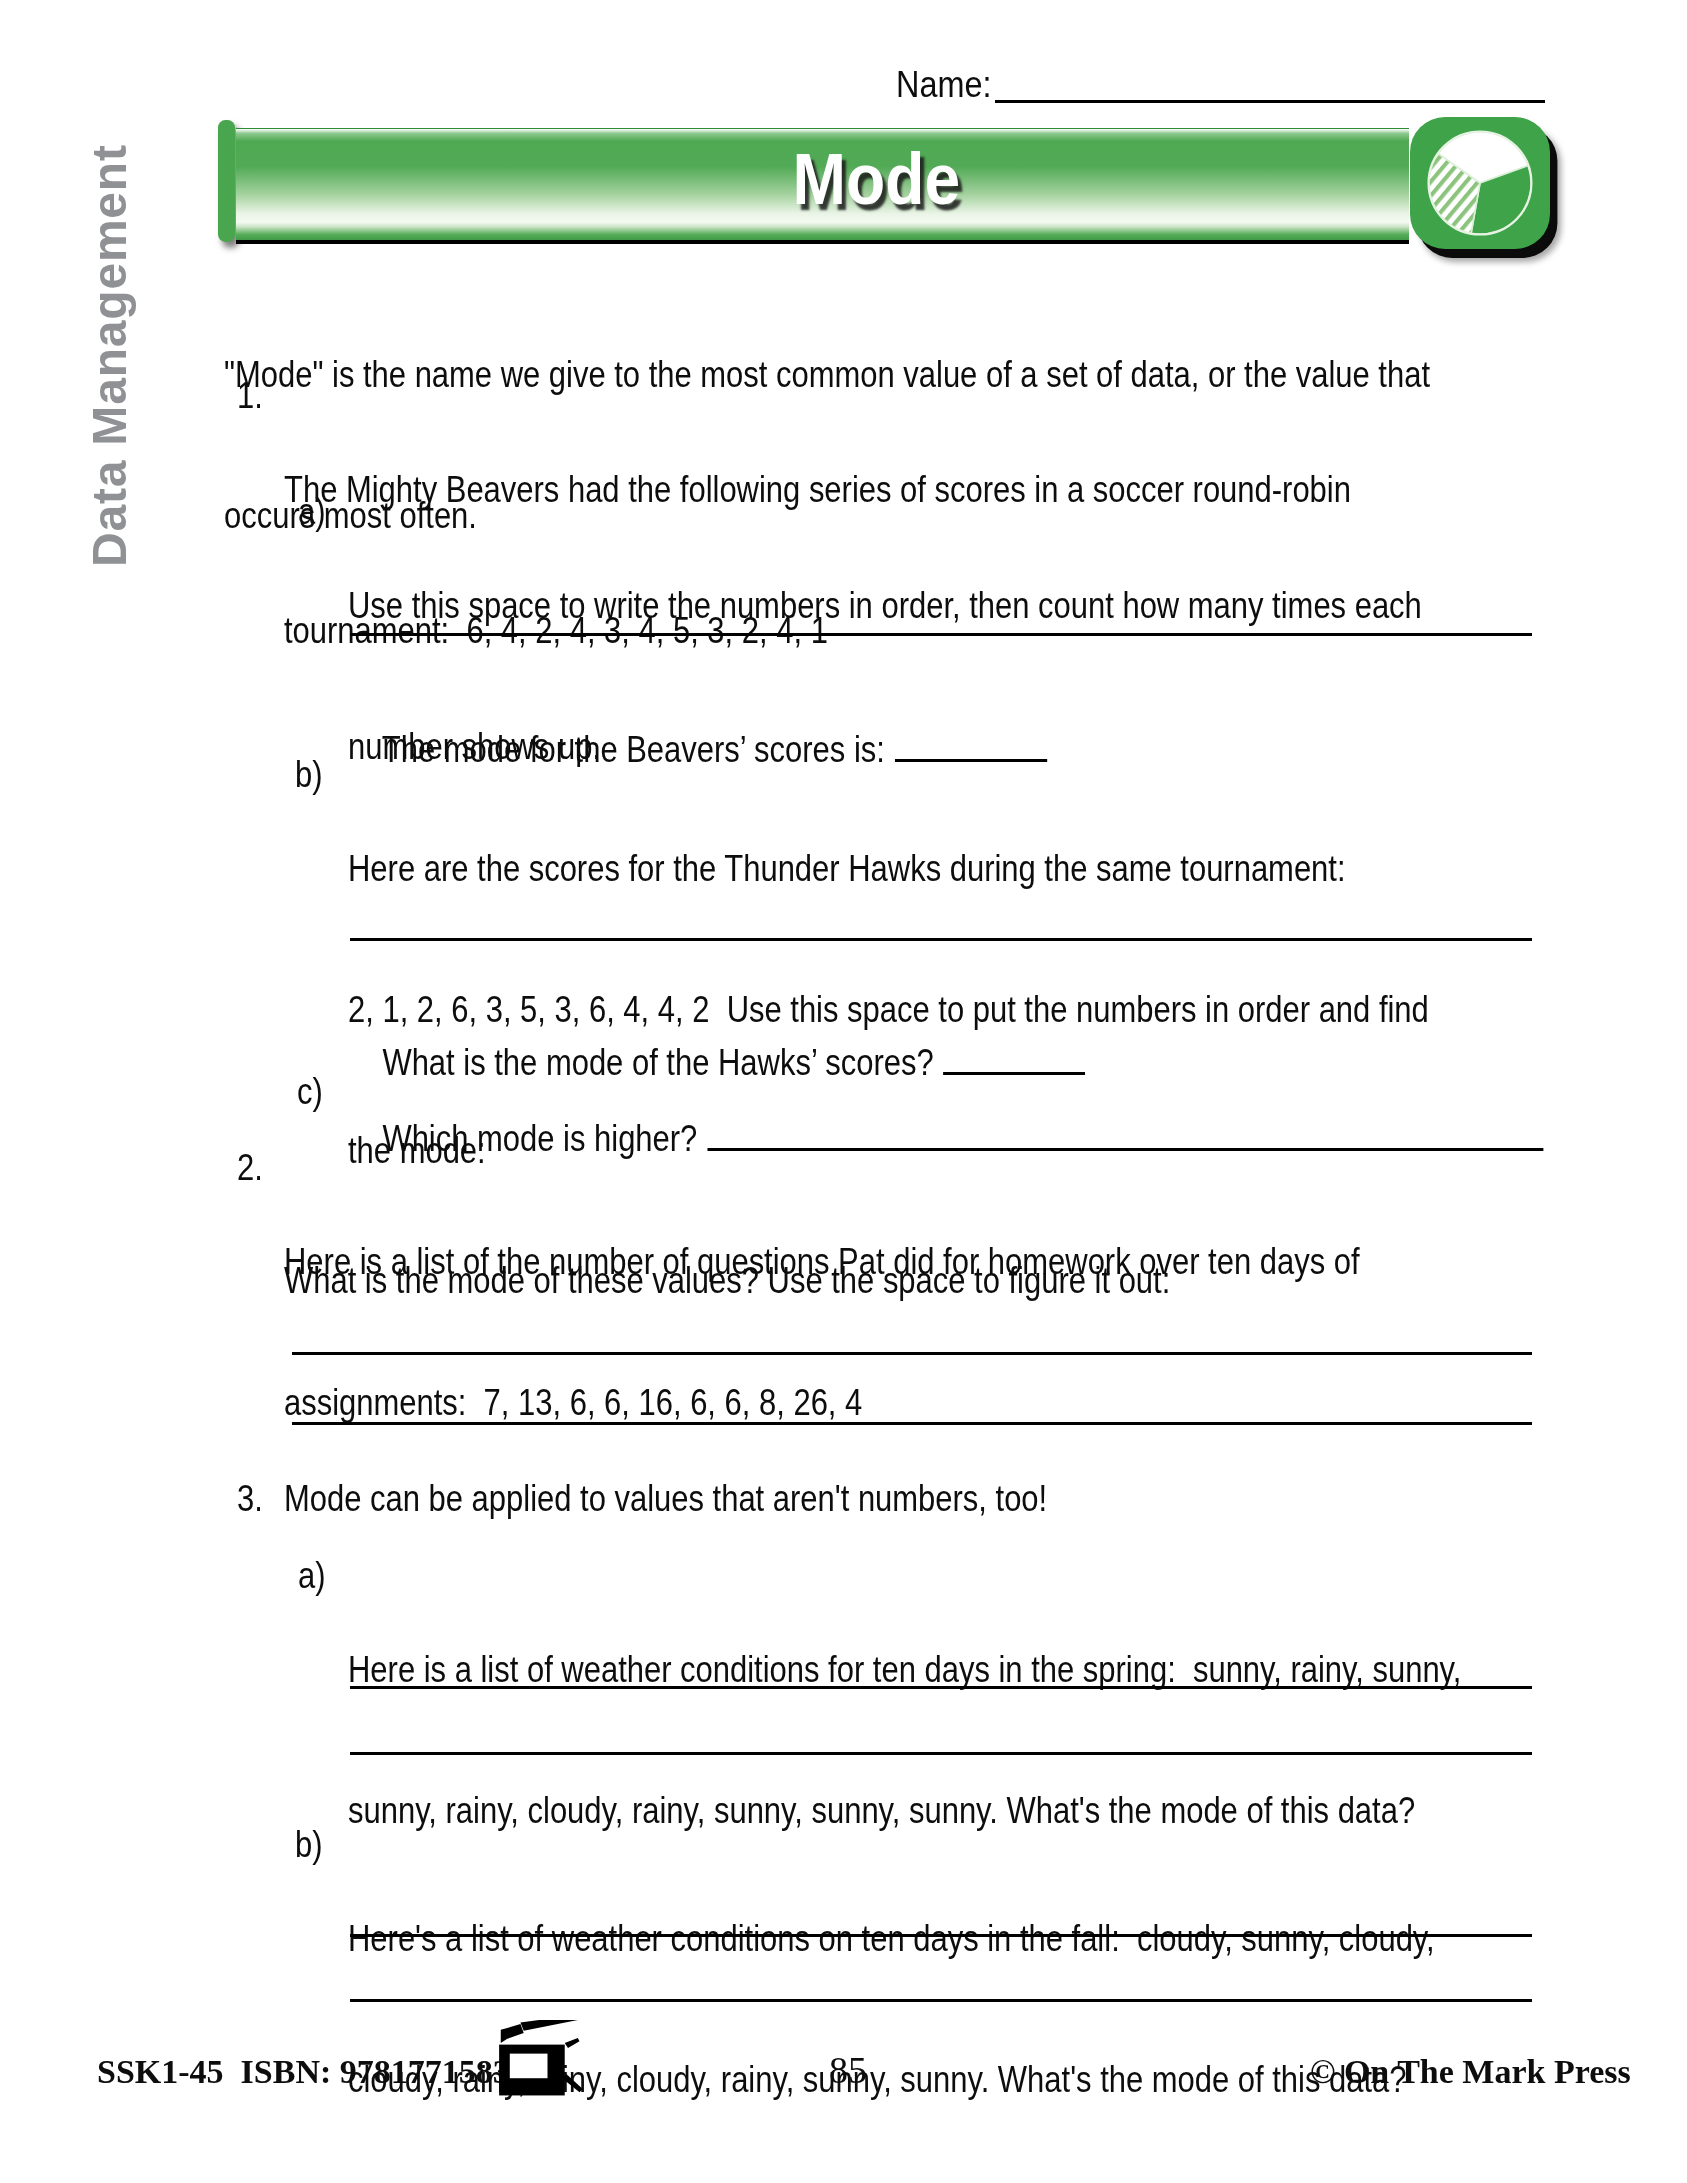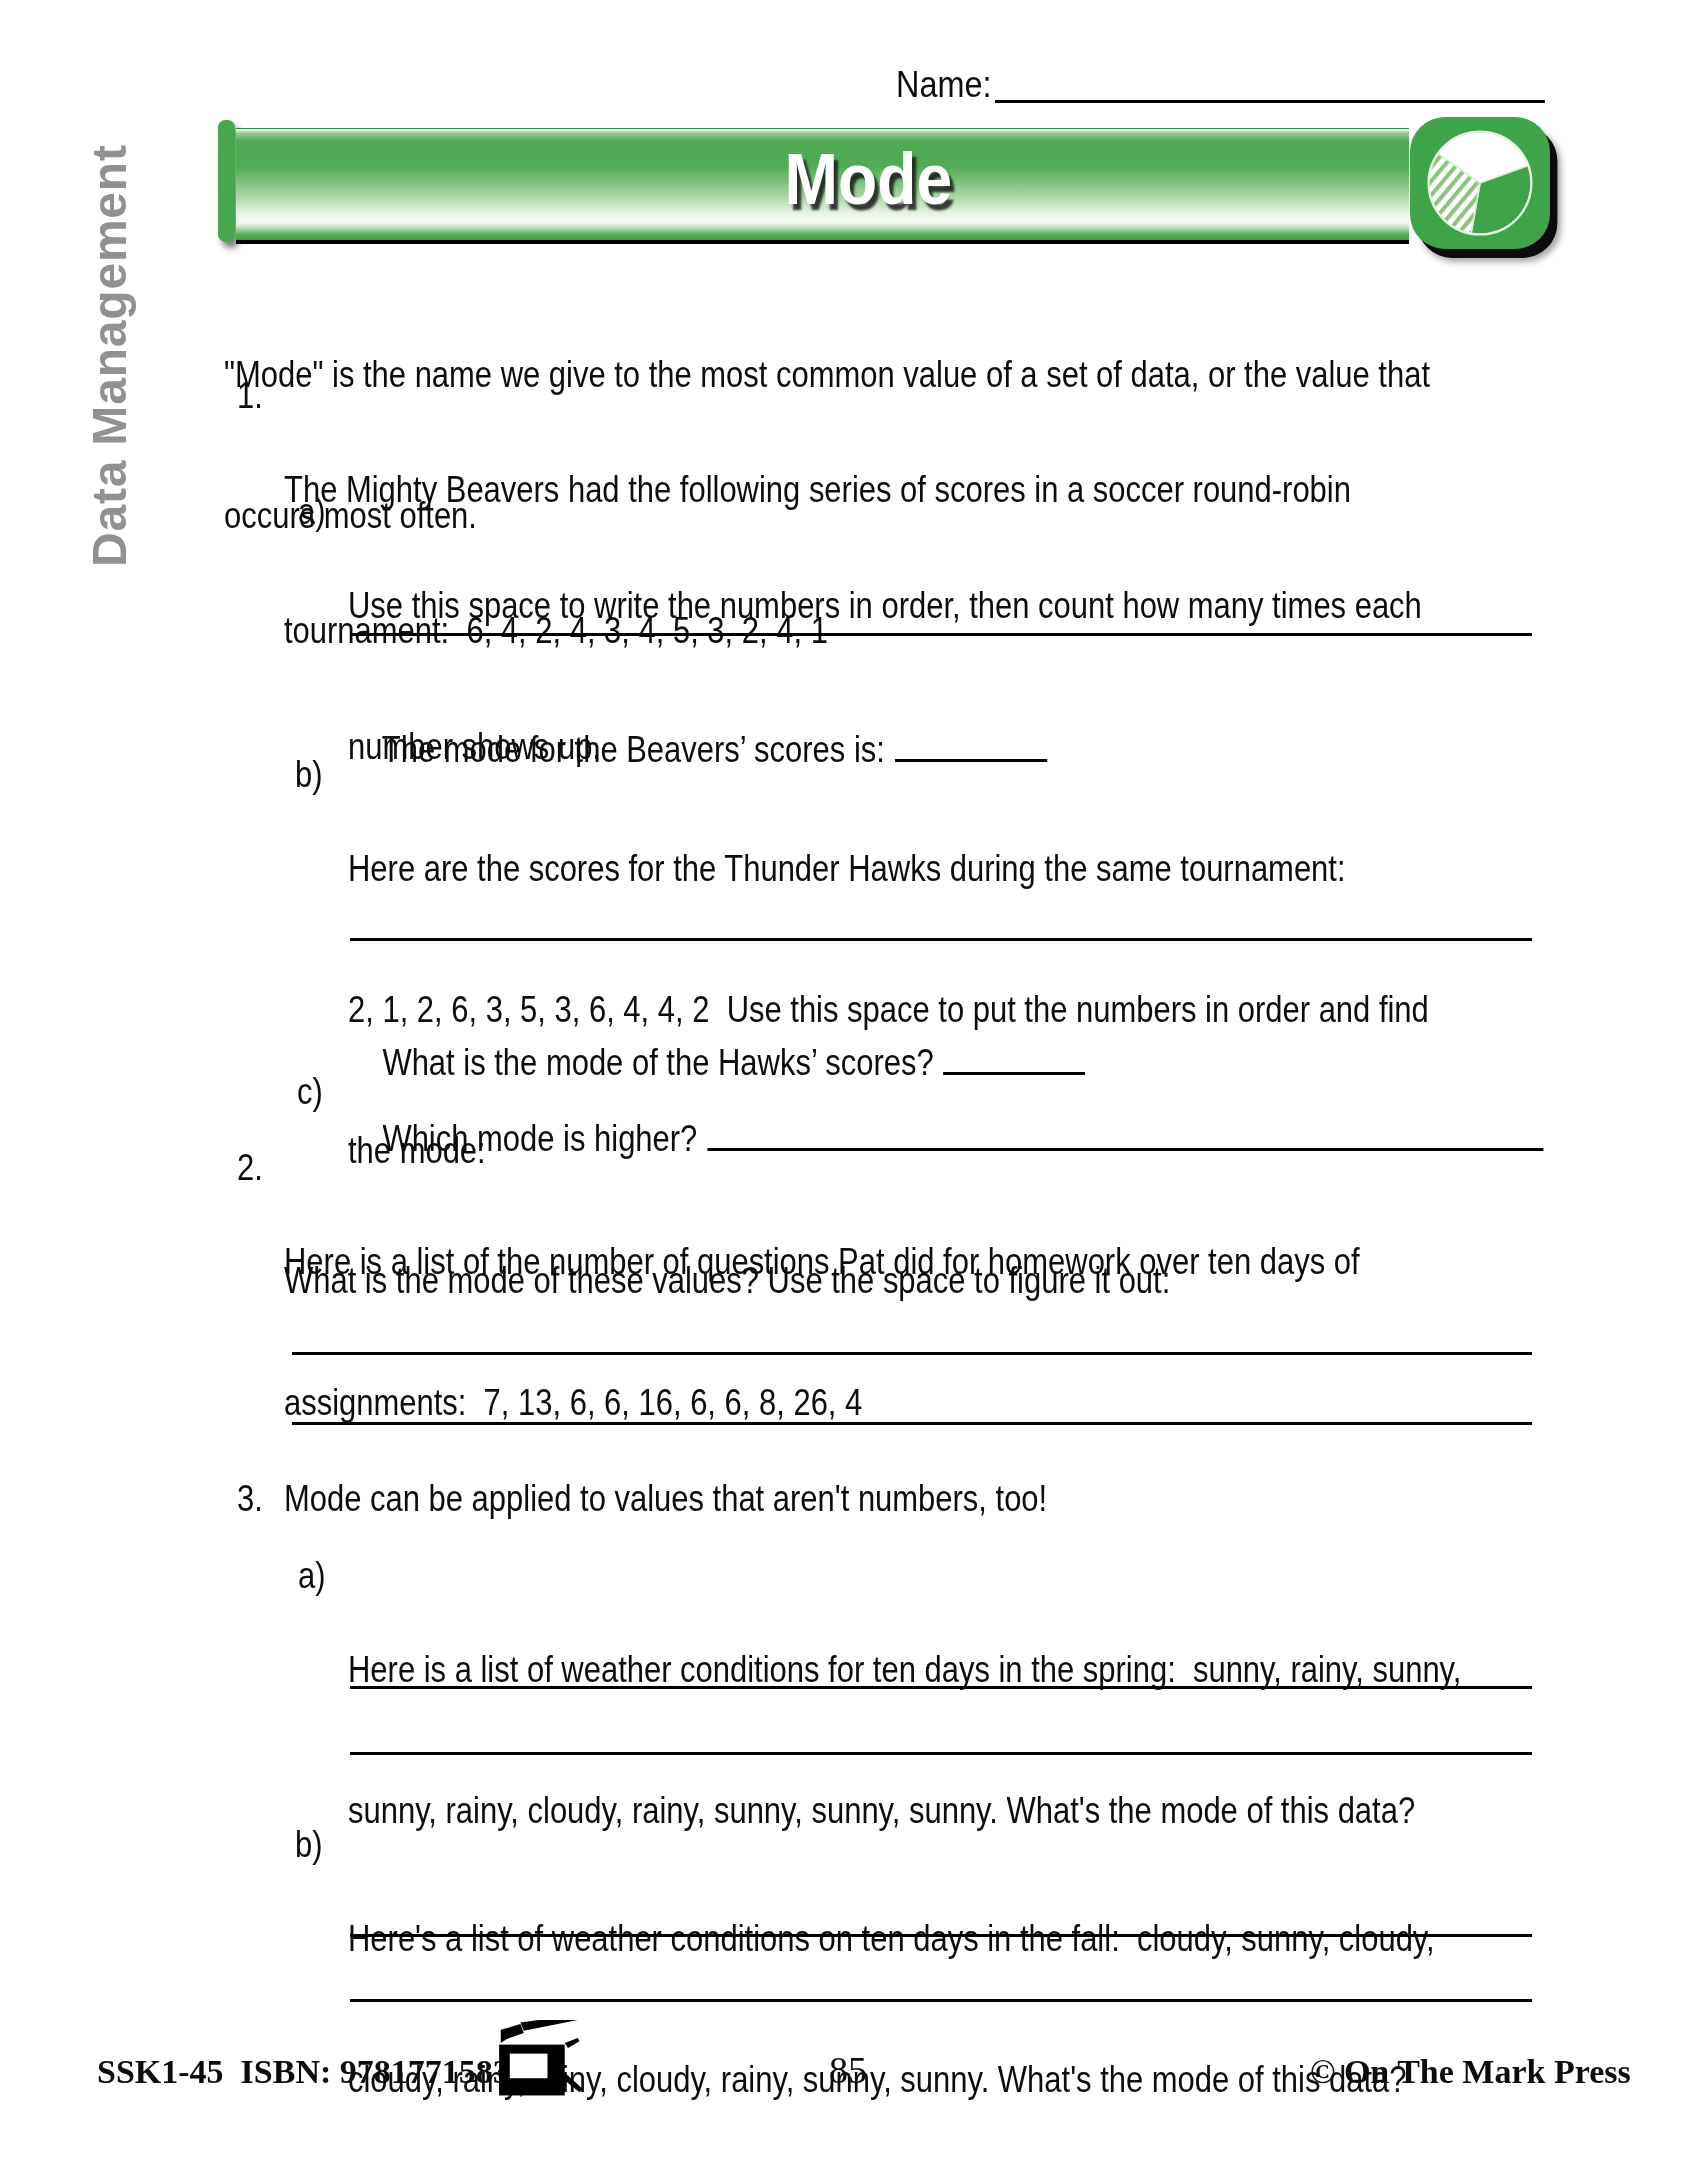--- a/index.html
+++ b/index.html
@@ -24,21 +24,21 @@
   .name-rule{position:absolute;left:995px;top:100px;width:550px;height:2.5px;background:#000;}
 
   
   .bar-accent{position:absolute;left:218px;top:120px;width:16.5px;height:122px;border-radius:7.4px;
               background:#4aa54f;box-shadow:4.1px 5.8px 6.6px rgba(0,0,0,0.5);}
   .banner-bar{position:absolute;left:236px;top:128px;width:1173px;height:111px;
               border-bottom:4.1px solid #000;border-top:1.6px solid #2e8b36;
               background:linear-gradient(180deg,#ffffff 0%,#8cc98e 4%,#4fa953 11%,
                          #52aa56 34%,#a8d4a2 60%,#e9f4e6 76%,#f4f9f2 84%,
                          #cde5c8 88%,#57ad5a 95%,#3f9a45 100%);}
-  .banner-title-wrap{position:absolute;left:220px;top:137px;width:1297px;text-align:center;}
+  .banner-title-wrap{position:absolute;left:228px;top:137px;width:1297px;text-align:center;}
   .banner-title{display:inline-block;font-size:73px;font-weight:bold;color:#ffffff;
                 transform:scaleX(0.88);transform-origin:50% 0;
                 text-shadow:5px 5.8px 2.5px rgba(25,25,25,0.85);}
   .banner-icon{position:absolute;left:1410px;top:117px;width:140px;height:132px;border-radius:35px;
                background:#3ea349;box-shadow:7.4px 9px 0 #0b0b0b,10.7px 12.4px 6.6px rgba(0,0,0,0.35);}
   .banner-icon svg{position:absolute;left:9px;top:5px;}
 
   
   .footer-code{position:absolute;left:97px;top:2053px;font-family:"Liberation Serif",serif;
                font-weight:bold;font-size:34px;white-space:pre;}

